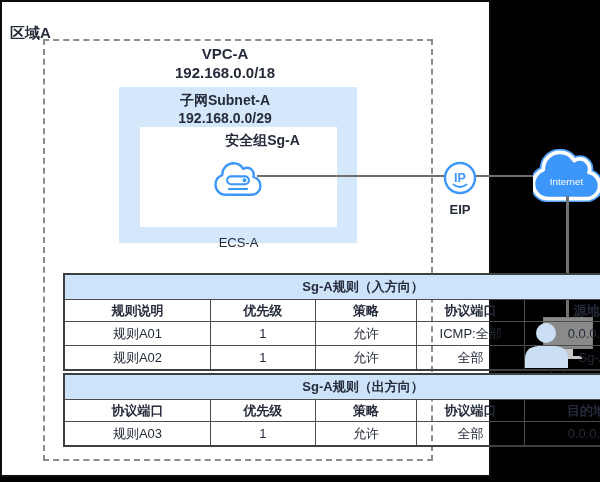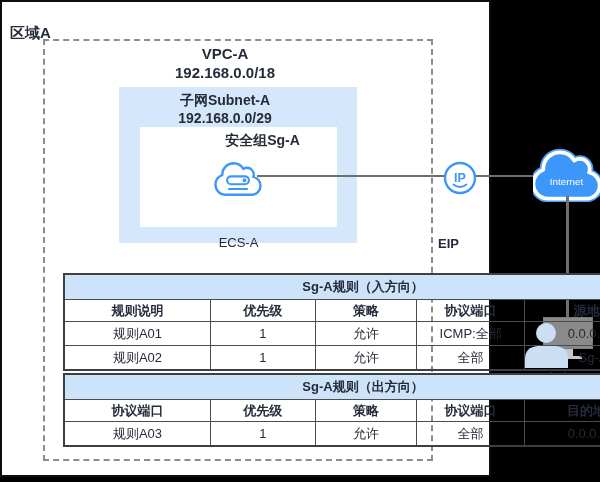--- a/index.html
+++ b/index.html
@@ -13,21 +13,21 @@
   .vpc-box{left:43px;top:39px;width:390px;height:422px;border:2px dashed #8c8c8c;box-sizing:border-box;}
   .vpc-title{left:30px;top:44px;width:390px;text-align:center;font-size:15px;font-weight:600;line-height:19px;}
   .subnet-box{left:119px;top:87px;width:238px;height:156px;background:#D5E8FB;}
   .subnet-title{left:119px;top:91px;width:212px;text-align:center;font-size:14px;font-weight:600;line-height:18px;}
   .sg-box{left:140px;top:127px;width:197px;height:100px;background:#fff;}
   .sg-title{left:140px;top:132px;width:197px;text-align:center;font-size:14px;font-weight:600;margin-left:24px;}
   .ecs-icon{left:214px;top:161px;}
   .ecs-label{left:140px;top:199px;width:197px;text-align:center;font-size:13px;font-weight:500;margin-top:36px;}
   .h-line{left:257px;top:175px;width:288px;height:2px;background:#6F6F6F;}
   .eip-icon{left:441px;top:159px;}
-  .eip-label{left:438px;top:202px;width:44px;font-size:13px;font-weight:700;margin-top:34px;}
+  .eip-label{left:438px;top:202px;width:44px;text-align:center;font-size:13px;font-weight:700;}
   .internet-icon{left:533px;top:149px;}
   .v-line{left:566px;top:196px;width:3px;height:121px;background:#6F6F6F;}
   .monitor{left:543px;top:317px;width:50px;height:32px;background:#8A8A8A;border:1px solid #7C7C7C;box-sizing:border-box;}
   .stand-neck{left:563px;top:349px;width:10px;height:7px;background:#C6C6C6;}
   .stand-base{left:554px;top:356px;width:28px;height:3px;background:#C6C6C6;}
   .person-icon{left:522px;top:322px;}
   .client-label{left:531px;top:370px;width:72px;text-align:center;font-size:13px;color:#4A505C;font-weight:500;}
   .rules{left:63px;width:363px;}
   .rules-t1{top:273px;}
   .rules-t2{top:373px;}

